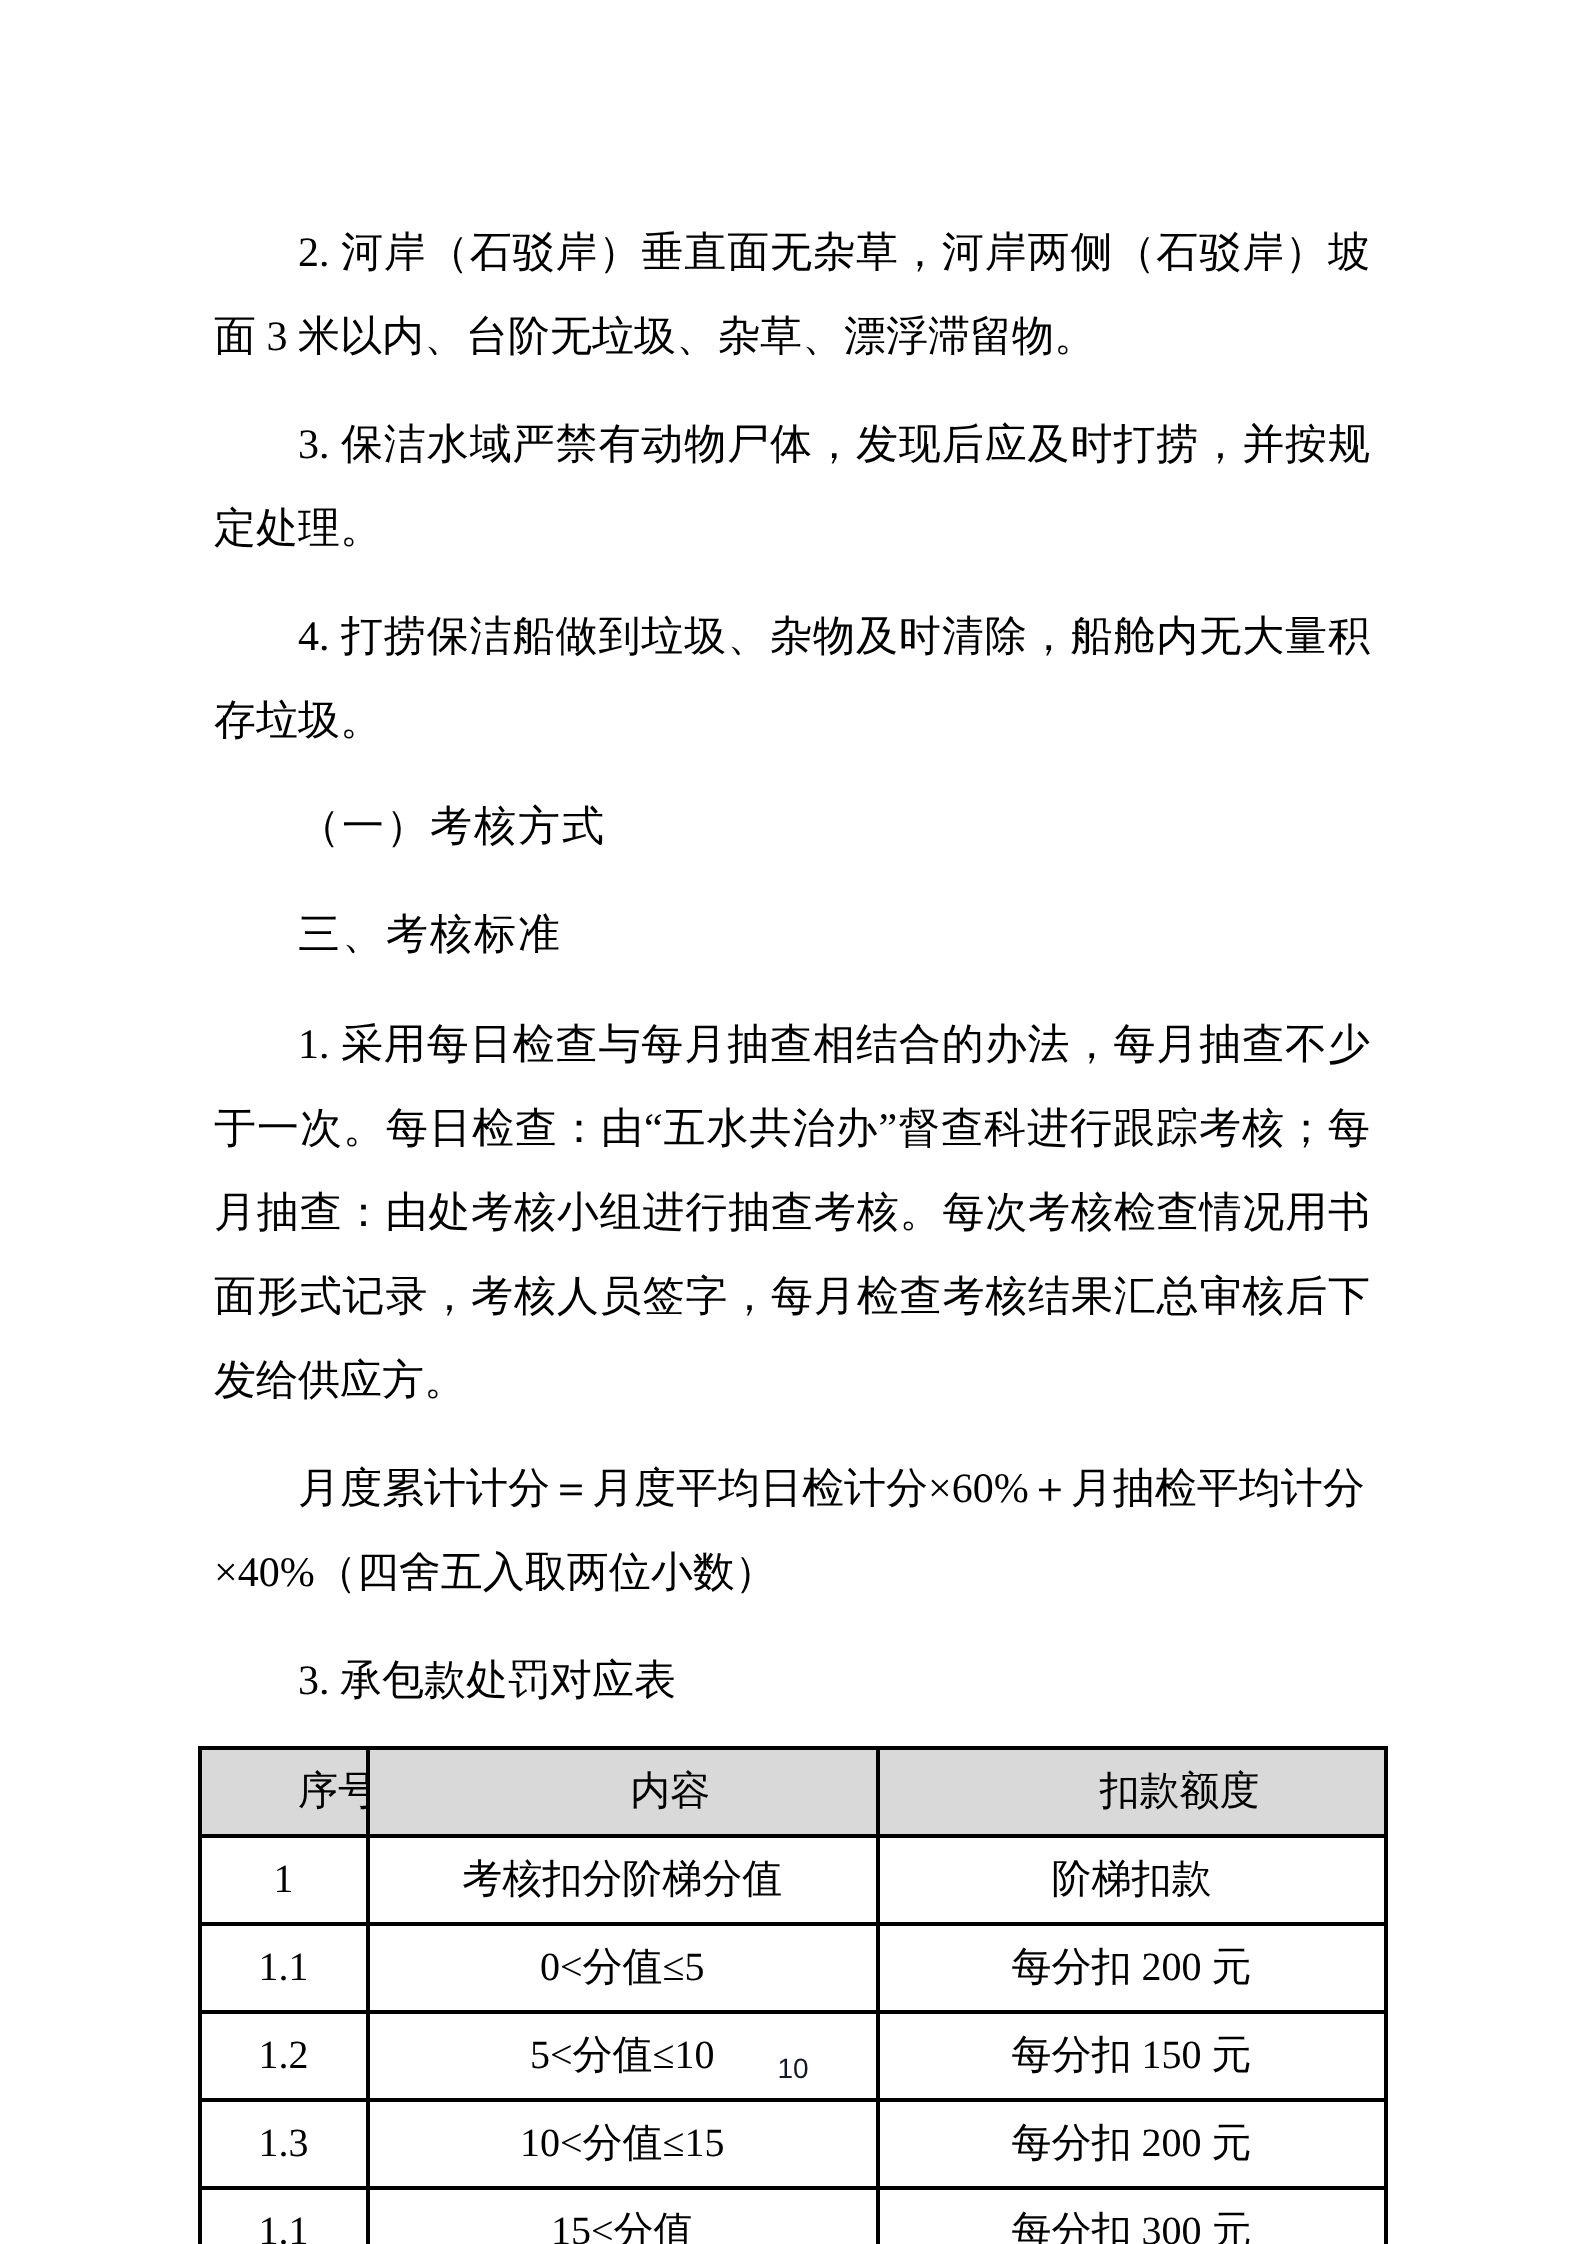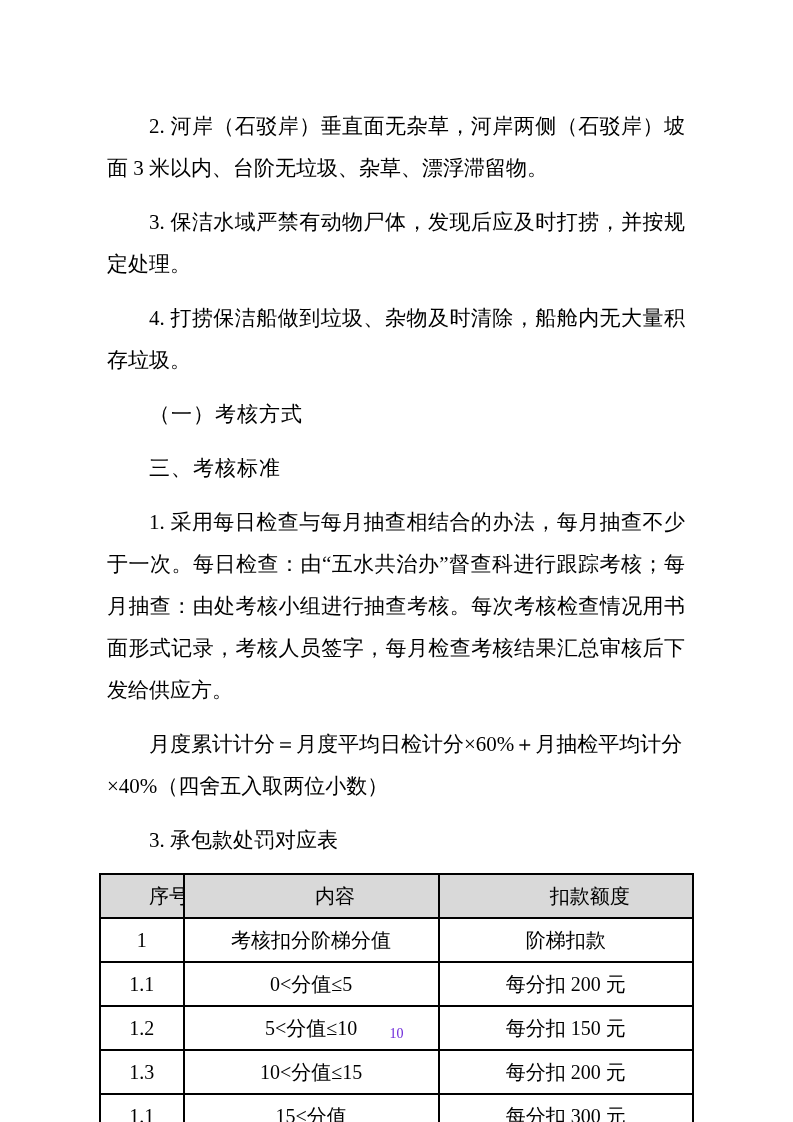--- a/index.html
+++ b/index.html
@@ -56,22 +56,22 @@
   .col-no { width: 14.1%; }
   .col-content { width: 43.0%; }
   .col-amount { width: 42.9%; }
   .footer {
     position: absolute;
     top: 1026px;
     left: 0;
     right: 0;
     text-align: center;
     font-size: 14px;
-    color: #6d28d9;
-    font-family: Liberation Serif, serif;
+    color: #0f172a;
+    font-family: Liberation Sans, sans-serif;
   }
 </style>
 </head>
 <body>
 
 <div class="page">
   <div class="content">
     <p>2. 河岸（石驳岸）垂直面无杂草，河岸两侧（石驳岸）坡面 3 米以内、台阶无垃圾、杂草、漂浮滞留物。</p>
     <p>3. 保洁水域严禁有动物尸体，发现后应及时打捞，并按规定处理。</p>
     <p>4. 打捞保洁船做到垃圾、杂物及时清除，船舱内无大量积存垃圾。</p>

